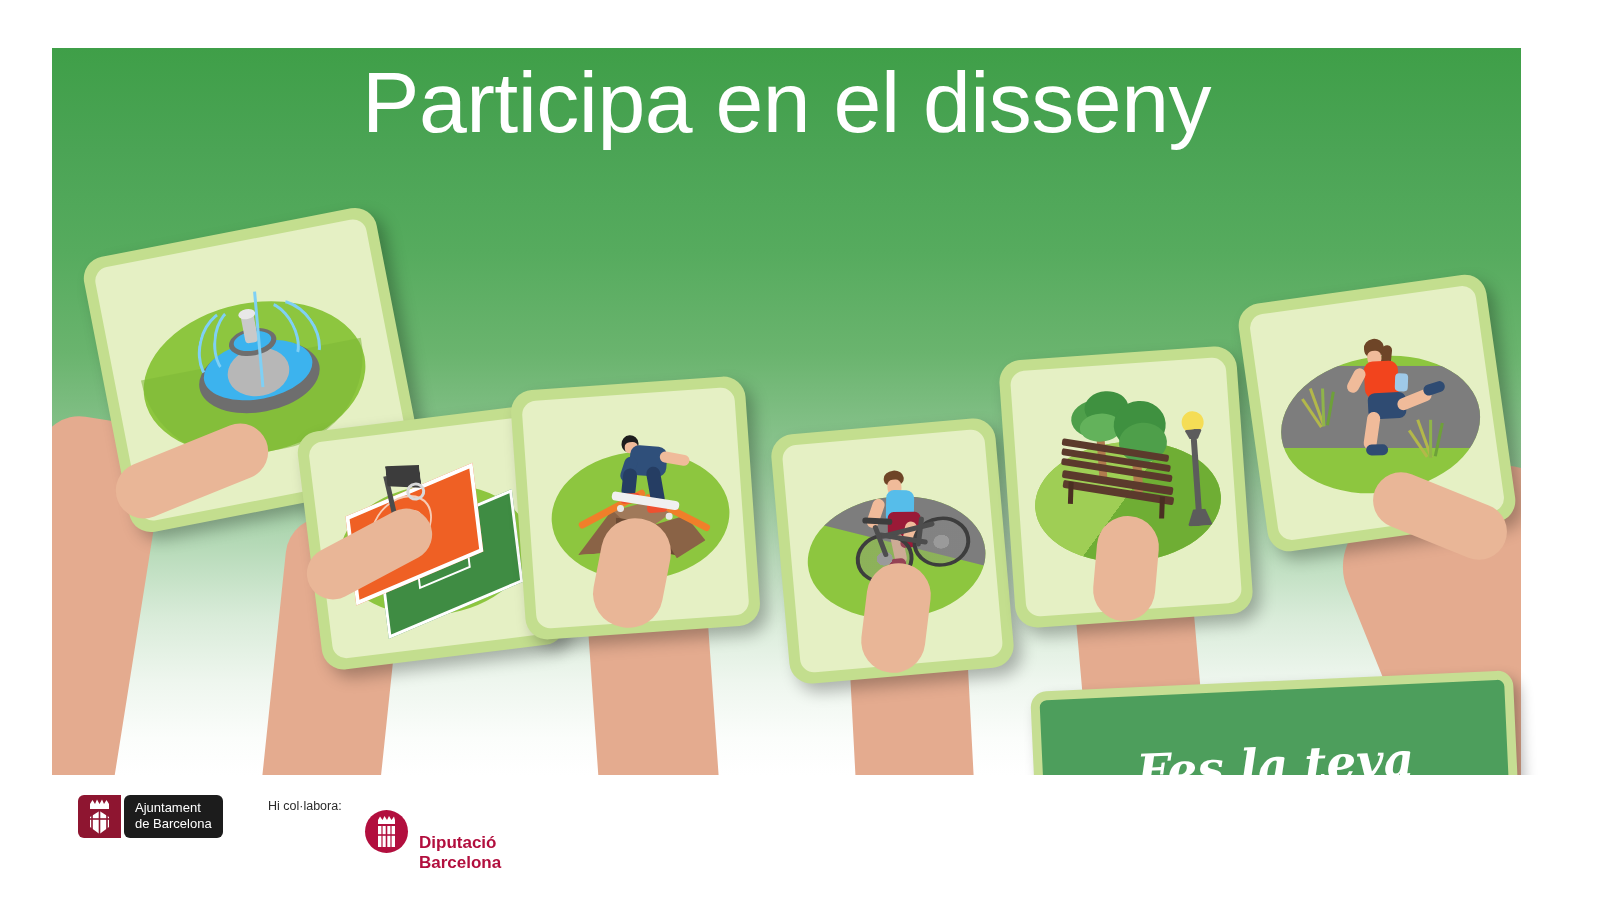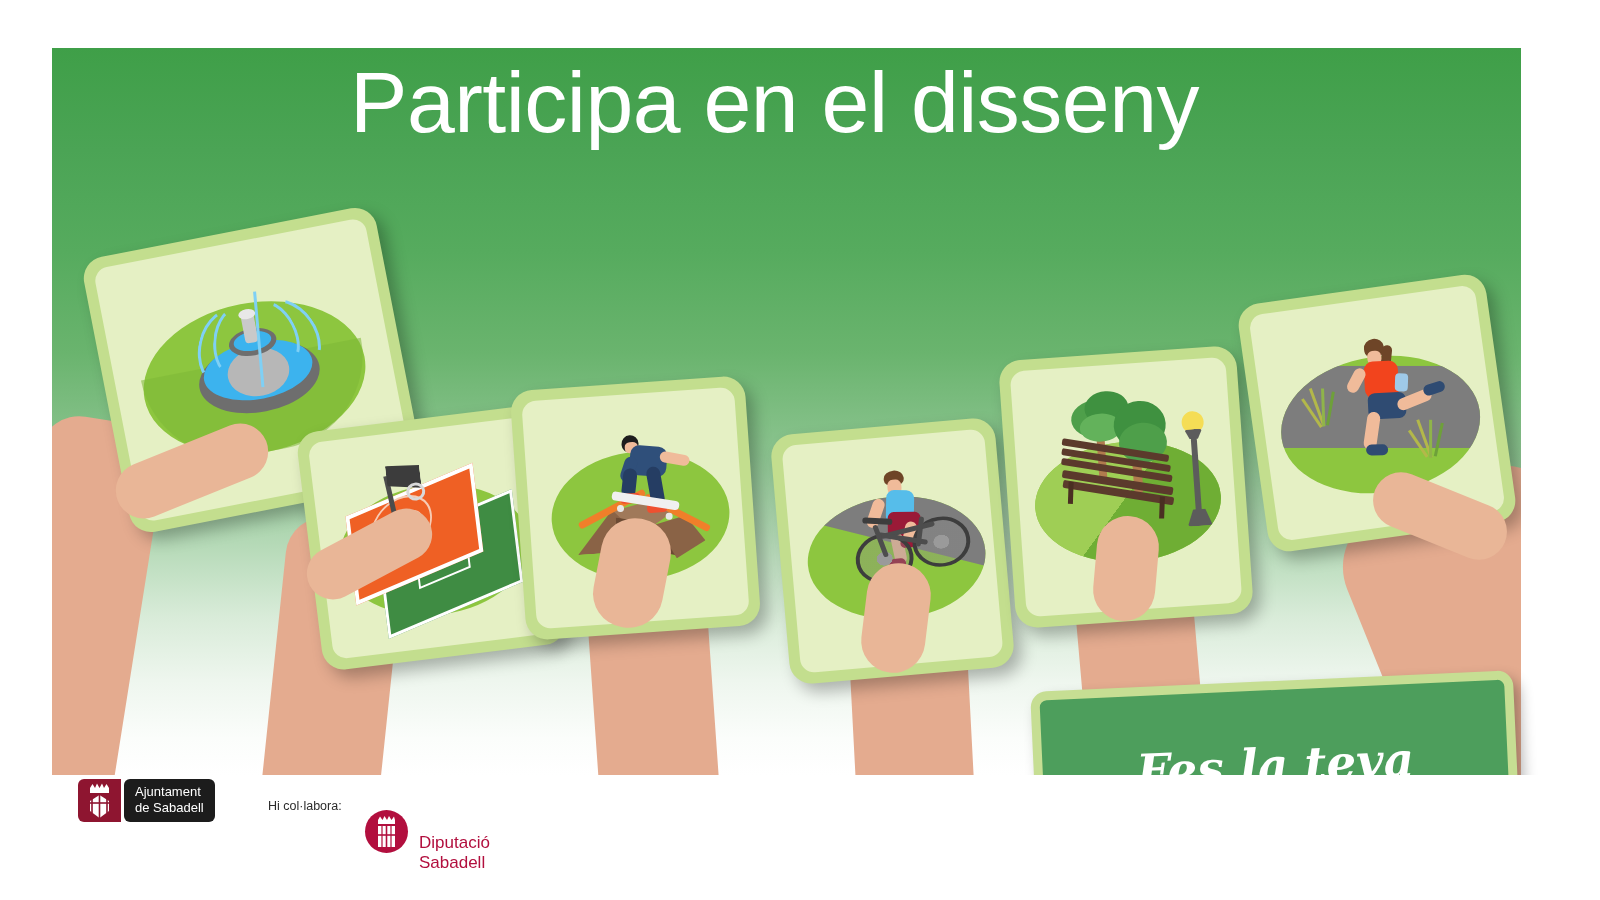--- a/index.html
+++ b/index.html
@@ -22,21 +22,21 @@
       #b4d9b6 68%,
       #d8ebd8 78%,
       #eef6ee 87%,
       #fbfdfb 95%,
       #ffffff 100%);
     overflow:hidden;
   }
 
   
   .headline{
-    position:absolute;left:40px;top:60px;width:1469px;
+    position:absolute;left:52px;top:60px;width:1469px;
     text-align:center;line-height:0.98;z-index:30;pointer-events:none;
   }
   .h-line{
     display:block;font-size:86px;font-weight:400;color:#ffffff;
     letter-spacing:-0.5px;
   }
   .h-line.bold{font-weight:700;color:#111111;font-size:84px;}
 
   
   .card{
@@ -92,36 +92,36 @@
     z-index:40;display:flex;align-items:center;justify-content:center;
   }
   .cta-text{
     font-family:"DejaVu Serif", serif;font-style:italic;font-weight:700;
     color:#ffffff;font-size:47px;line-height:1.16;text-align:center;
     padding:0 10px;
   }
 
   
   .footer{position:absolute;left:0;top:775px;width:1600px;height:125px;background:#fff;z-index:50;}
-  .logo-aj{position:absolute;left:78px;top:4px;display:flex;align-items:stretch;}
+  .logo-aj{position:absolute;left:78px;top:20px;display:flex;align-items:stretch;}
   .aj-shield{
     width:43px;height:43px;background:#8e1530;border-radius:6px 0 0 6px;
     position:relative;flex:0 0 auto;
   }
   .aj-name{
     background:#1c1c1c;border-radius:6px;margin-left:3px;
     padding:5px 11px 5px 11px;color:#fff;font-size:13px;line-height:1.22;
     font-weight:400;white-space:nowrap;
   }
   .collab{position:absolute;left:268px;top:24px;font-size:12.5px;color:#2b2b2b;}
   .logo-dip{position:absolute;left:365px;top:14px;display:flex;align-items:center;}
   .dip-circle{
     width:43px;height:43px;border-radius:50%;background:#b20f3e;position:relative;flex:0 0 auto;
   }
-  .dip-text{margin-left:11px;color:#b20f3e;font-weight:400;font-size:17px;line-height:1.18;margin-top:44px;}
+  .dip-text{margin-left:11px;color:#b20f3e;font-weight:700;font-size:17px;line-height:1.18;margin-top:44px;}
 </style>
 </head>
 <body>
 
 <div class="poster">
 
   <div class="panel">
 
     <div style="position:absolute;left:-35px;top:370px;width:125px;height:360px;background:#e4ab8f;transform:rotate(9deg);border-radius:40px 40px 0 0;z-index:10;"></div>
     <div style="position:absolute;left:60px;top:395px;width:160px;height:56px;background:#e9b697;border-radius:30px;transform:rotate(-22deg);z-index:18;"></div>
@@ -313,38 +313,38 @@
           <path d="M12 9 h19 v5 h-19 z" fill="#ffffff"></path>
           <path d="M12 9 l2.5 -4 l2.5 4 l2 -4.5 l2.5 4.5 l2.5 -4.5 l2 4.5 l2.5 -4 l2.5 4 z" fill="#ffffff"></path>
           <path d="M21.5 16 l9.5 6 v10 l-9.5 7 l-9.5 -7 v-10 z" fill="#ffffff"></path>
           <path d="M21.5 16 v23" stroke="#8e1530" stroke-width="1.6"></path>
           <path d="M14 20 v14 M29 20 v14" stroke="#8e1530" stroke-width="1.6"></path>
           <path d="M12 24 h19" stroke="#8e1530" stroke-width="1.6"></path>
         </svg>
       </div>
       <div class="aj-name">
         <span>Ajuntament</span><br>
-        <span>de Sabadell</span>
+        <span>de Barcelona</span>
       </div>
     </div>
 
     <div class="collab">Hi col·labora:</div>
 
     <div class="logo-dip">
       <div class="dip-circle">
         <svg width="43" height="43" viewBox="0 0 43 43" aria-hidden="true">
           <path d="M13 10 h17 v4 h-17 z" fill="#ffffff"></path>
           <path d="M13 10 l2 -3.5 l2.5 3.5 l2 -4 l2.5 4 l2 -4 l2.5 4 l2.5 -3.5 l1 3.5 z" fill="#ffffff"></path>
           <rect x="13" y="16" width="17" height="21" fill="#ffffff"></rect>
           <path d="M21.5 16 v21" stroke="#b20f3e" stroke-width="1.6"></path>
           <path d="M13 25 h17" stroke="#b20f3e" stroke-width="1.6"></path>
           <path d="M17 16 v21 M26 16 v21" stroke="#b20f3e" stroke-width="1.2"></path>
         </svg>
       </div>
       <div class="dip-text">
         <span>Diputació</span><br>
-        <span>Sabadell</span>
+        <span>Barcelona</span>
       </div>
     </div>
 
   </div>
 
 </div>
 
 </body></html>

